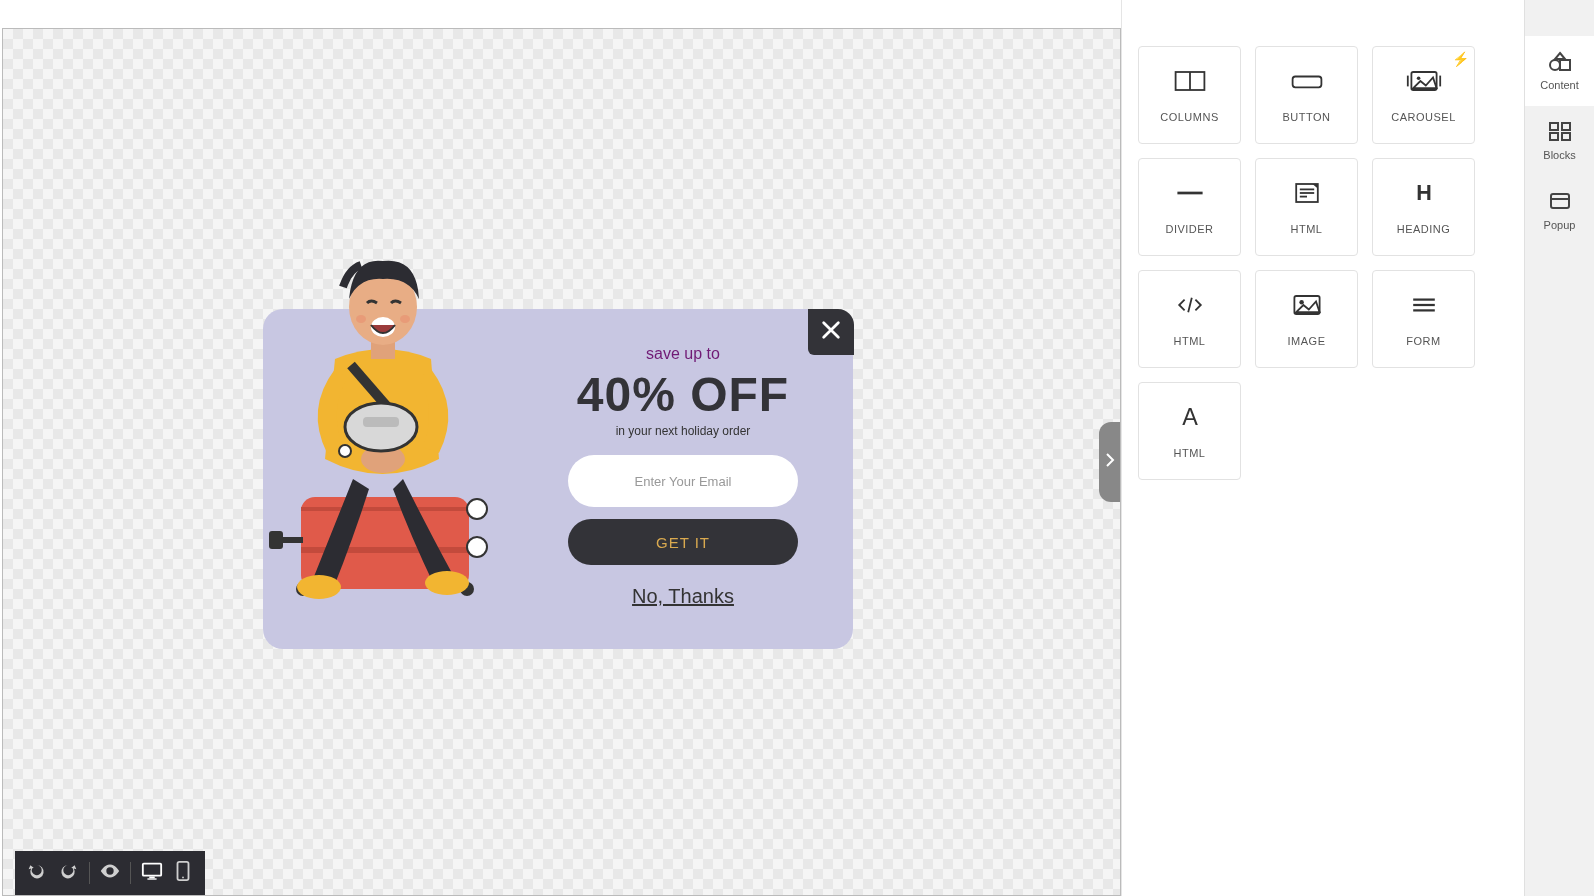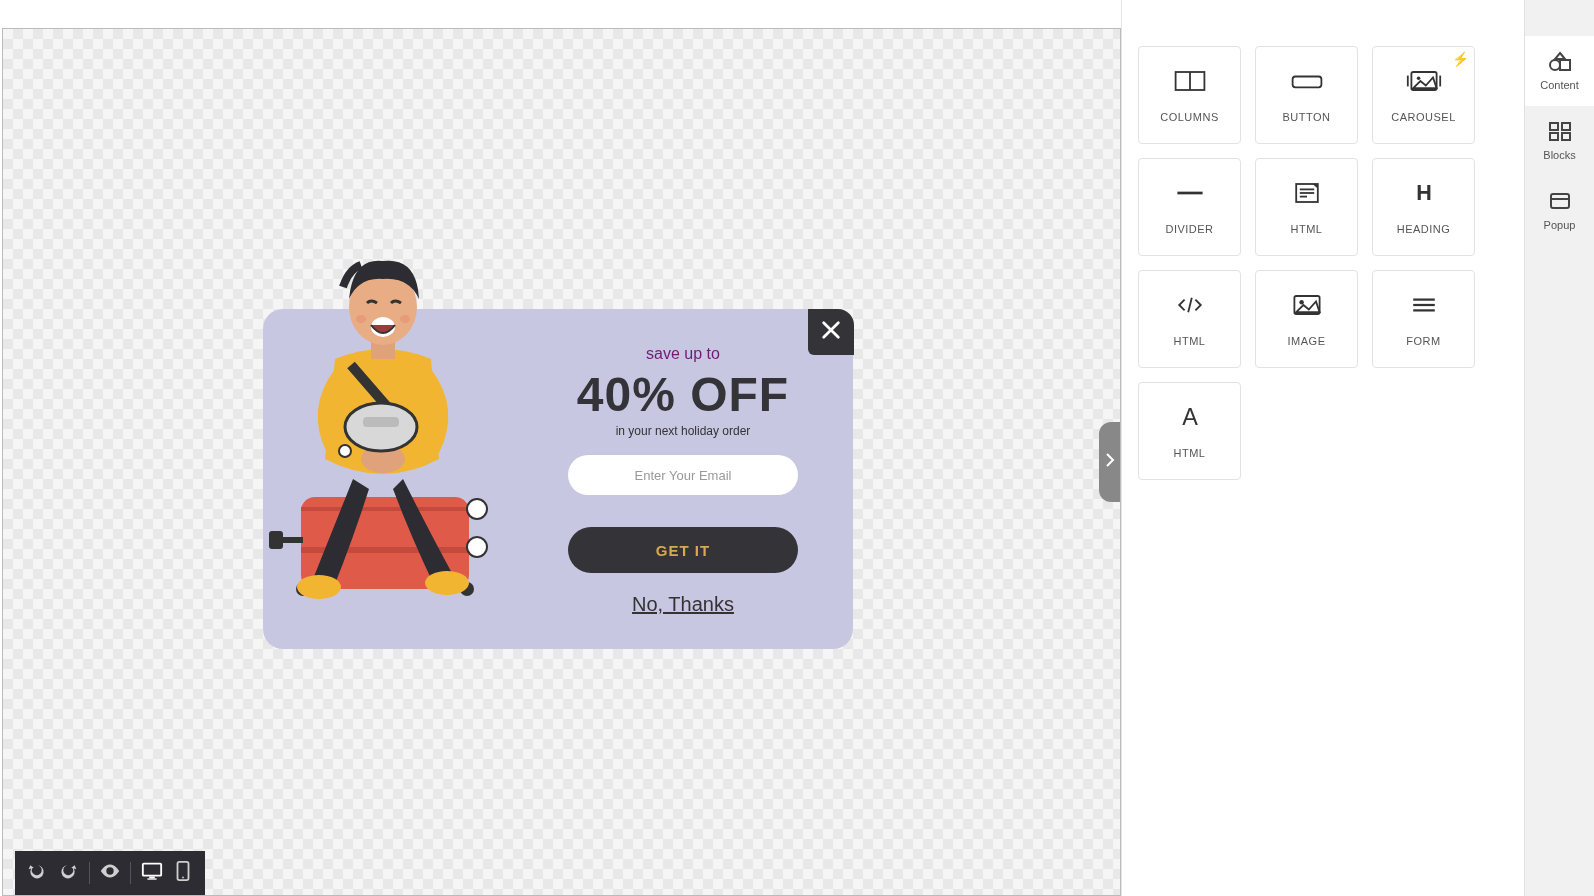--- a/index.html
+++ b/index.html
@@ -58,29 +58,29 @@
     .popup-content {
       margin-left: 280px;
       margin-top: 36px;
       width: 280px;
       text-align: center;
     }
     .popup-preheading { color: #701a75; font-size: 16px; }
     .popup-heading { color: #333338; font-size: 48px; font-weight: 800; letter-spacing: 1px; margin: 4px 0 2px; }
     .popup-subheading { color: #333; font-size: 12px; margin-bottom: 17px; }
     .popup-input {
-      width: 230px; height: 40px; border-radius: 30px; border: none;
+      width: 230px; height: 52px; border-radius: 30px; border: none;
       text-align: center; font-size: 13px; color: #888; background: #fff;
       outline: none; margin-bottom: 12px;
     }
     .popup-input::placeholder { color: #999; }
     .popup-cta {
       width: 230px; height: 46px; border-radius: 30px; border: none;
-      background: #333338; color: #d9a94f; font-size: 15px; font-weight: 700;
-      letter-spacing: 1px; cursor: pointer; margin-bottom: 20px; margin-top: 20px;
+      background: #333338; color: #d9a94f; font-size: 15px; font-weight: 400;
+      letter-spacing: 1px; cursor: pointer; margin-bottom: 20px;
     }
     .popup-decline {
       color: #333; font-size: 20px; text-decoration: underline; cursor: pointer; display: inline-block;
     }
     
     .collapse-handle {
       position: absolute;
       right: -1px; top: 50%;
       transform: translateY(-50%);
       width: 22px; height: 80px;

